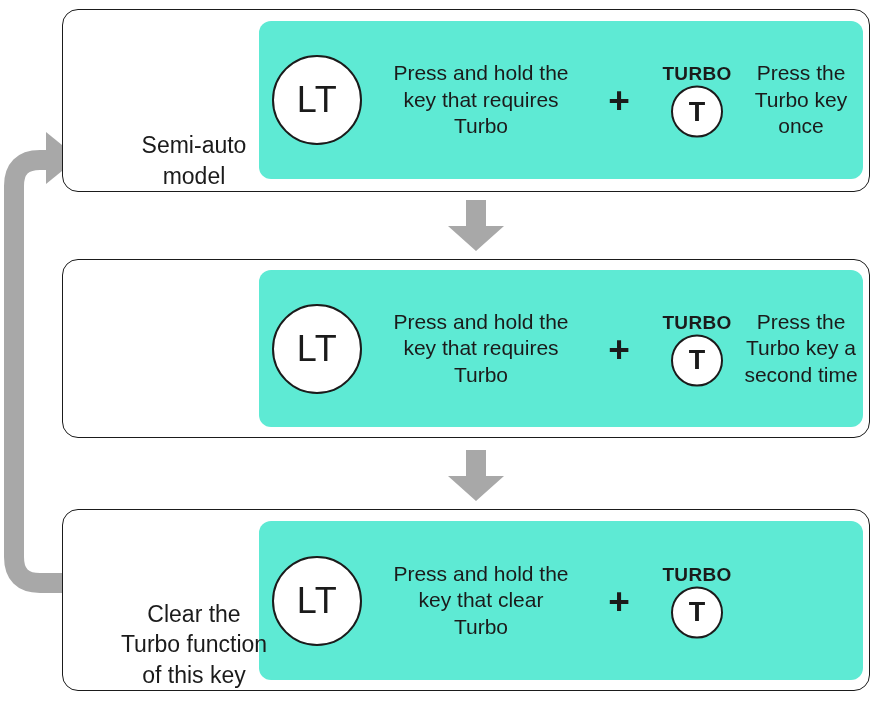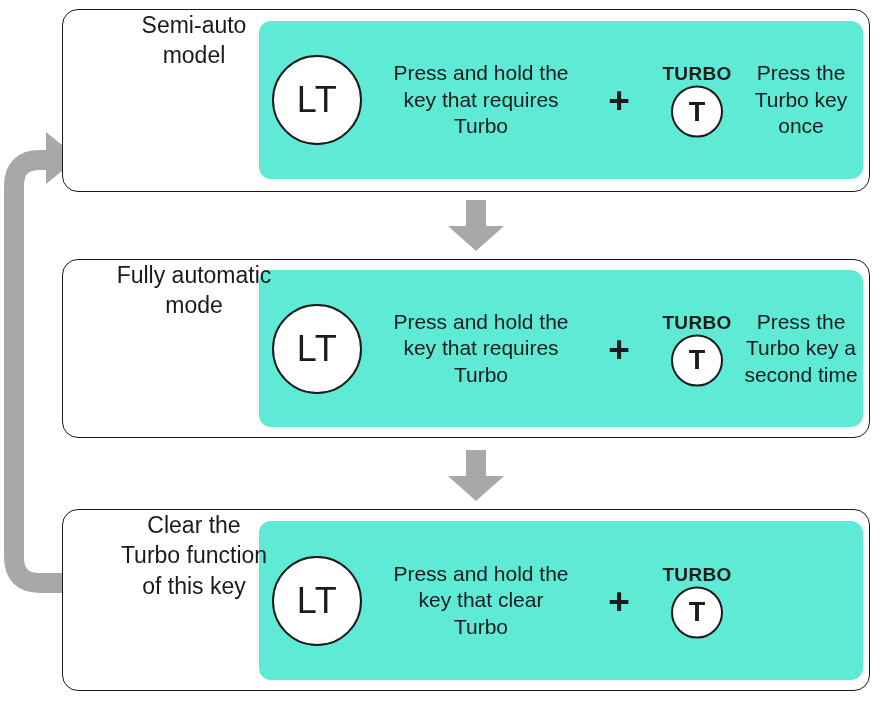--- a/index.html
+++ b/index.html
@@ -42,21 +42,21 @@
   .row3 { left: 62px;  top: 509px; width: 808px; height: 182px; }
 
   
   .row-label {
     position: absolute;
     left: 6px;
     top: 0;
     width: 250px;
     height: 100%;
     display: flex;
-    align-items: flex-start;
+    align-items: flex-end;
     justify-content: center;
     text-align: center;
     font-size: 23px;
     line-height: 1.32;
     color: #1b1b1b;
     z-index: 3;
   }
   .row-label span { display: block; white-space: pre-line; }
 
   
@@ -219,24 +219,20 @@
 Turbo key
 once</div>
     </div>
   </div>
 
   <svg class="down-arrow arrow-a" viewBox="0 0 58 52" xmlns="http://www.w3.org/2000/svg">
     <polygon points="19,0 39,0 39,26 57,26 29,51 1,26 19,26" fill="#a8a8a8"></polygon>
   </svg>
 
   <div class="row-box row2">
-    <div class="row-label">
-      <span>Fully automatic
-mode</span>
-    </div>
     <div class="gray-panel">
       <div class="lt-wrap">
         <div class="lt-circle">LT</div>
       </div>
       <div class="desc desc-hold">Press and hold the
 key that requires
 Turbo</div>
       <div class="plus">+</div>
       <div class="turbo-wrap">
         <div class="turbo-label">TURBO</div>

